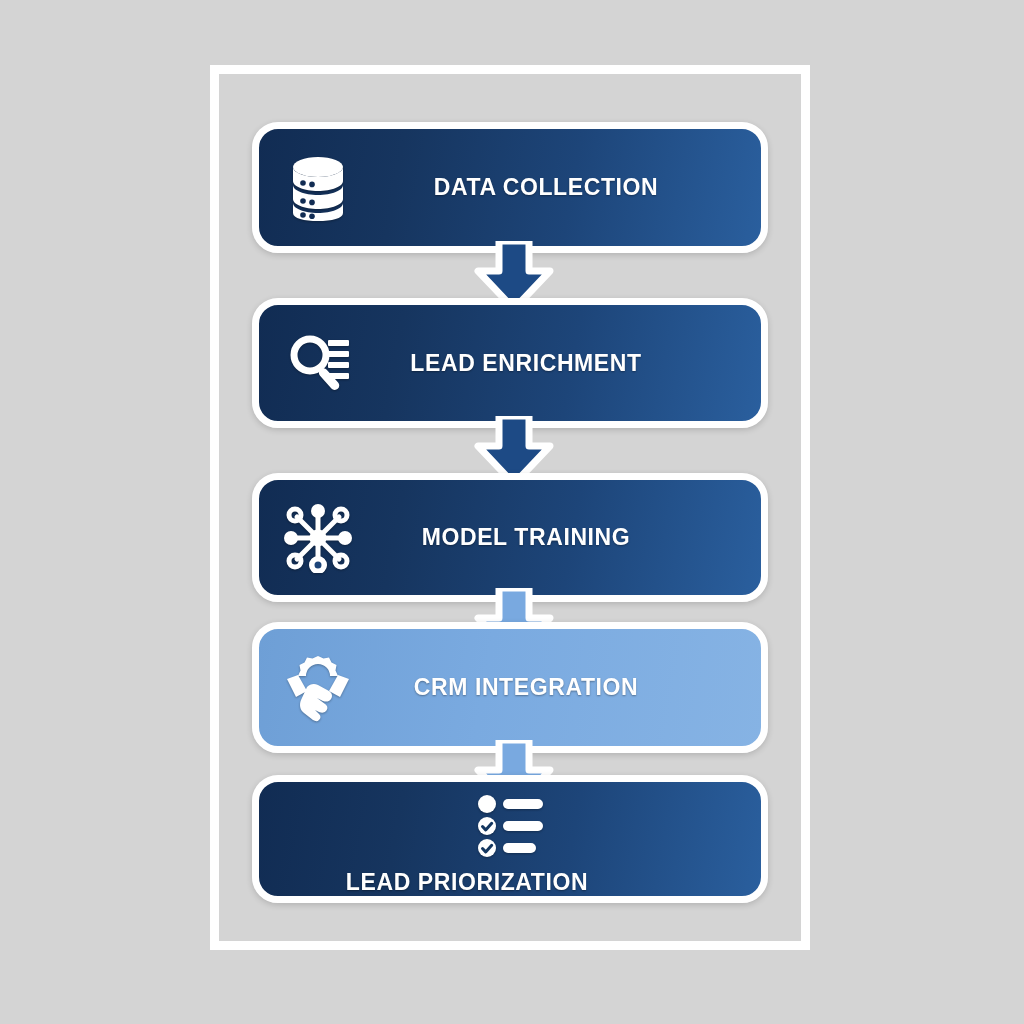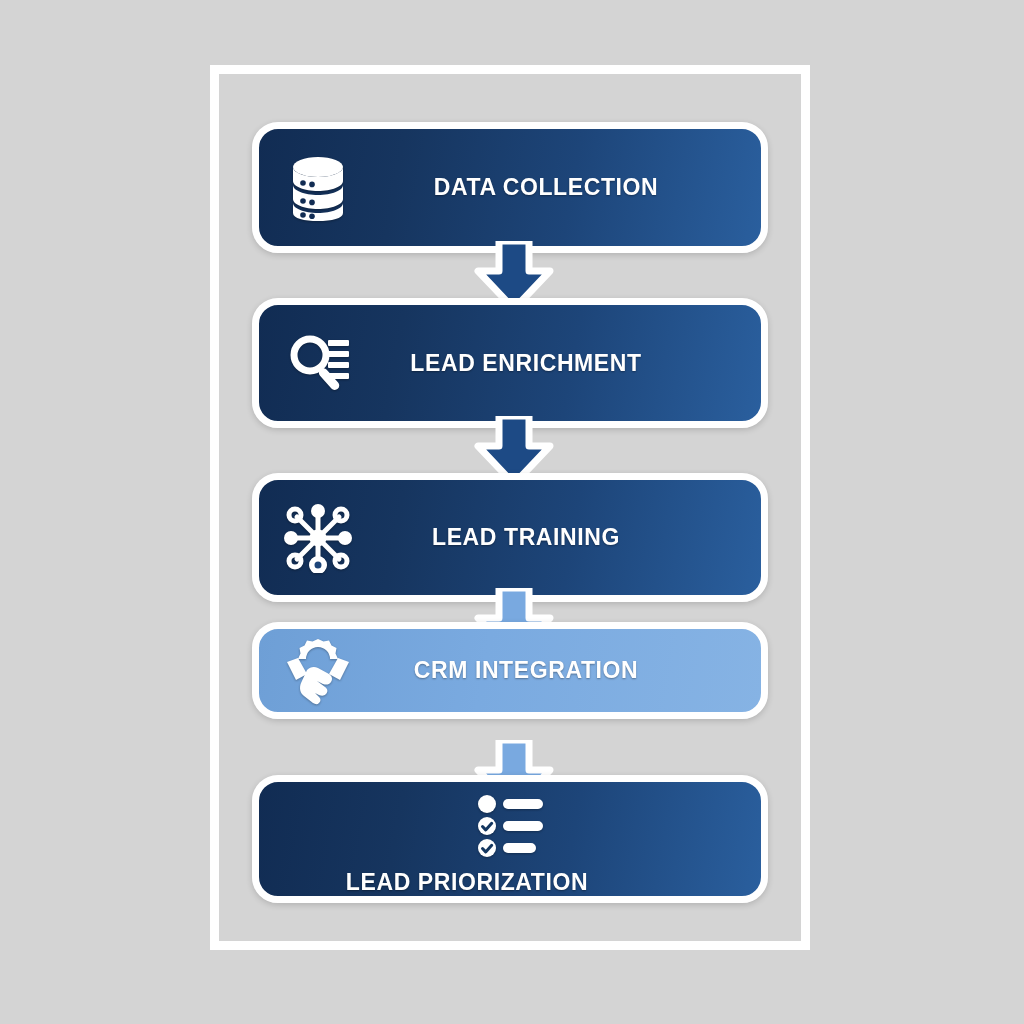--- a/index.html
+++ b/index.html
@@ -84,21 +84,21 @@
     text-align: center;
     padding-right: 86px;
     text-shadow: 0 1px 2px rgba(0,0,0,0.35);
     white-space: nowrap;
   }
 
   
   #step-0 { top: 122px;  height: 131px; gap: 40px; }
   #step-1 { top: 298px;  height: 130px; }
   #step-2 { top: 473px;  height: 129px; }
-  #step-3 { top: 622px;  height: 97px; }
+  #step-3 { top: 622px;  height: 131px; }
   #step-4 { top: 775px;  height: 128px; flex-direction: column; }
 
   
   .arrow {
     position: absolute;
     width: 96px;
     height: 72px;
     left: 466px;
   }
   .arrow svg { display: block; }
@@ -180,21 +180,21 @@
           <circle cx="62" cy="35" r="7" fill="#ffffff"></circle>
           <circle cx="35" cy="62" r="7" fill="#ffffff" stroke="#ffffff" stroke-width="4"></circle>
           <circle cx="35" cy="62" r="6" fill="#1d4579"></circle>
           <circle cx="35" cy="62" r="6" fill="none" stroke="#ffffff" stroke-width="5"></circle>
           <circle cx="12" cy="12" r="6" fill="none" stroke="#ffffff" stroke-width="5"></circle>
           <circle cx="58" cy="12" r="6" fill="none" stroke="#ffffff" stroke-width="5"></circle>
           <circle cx="12" cy="58" r="6" fill="none" stroke="#ffffff" stroke-width="5"></circle>
           <circle cx="58" cy="58" r="6" fill="none" stroke="#ffffff" stroke-width="5"></circle>
         </svg>
       </div>
-      <div class="step-label">LEAD TRAINING</div>
+      <div class="step-label">MODEL TRAINING</div>
     </div>
 
     <div class="arrow" id="arrow-2">
       <svg width="96" height="72" viewBox="0 0 96 72">
         <path d="M33 0 H63 V30 H84 L48 68 L12 30 H33 Z" fill="#79a9e0" stroke="#ffffff" stroke-width="7" stroke-linejoin="round"></path>
       </svg>
     </div>
 
     <div class="step step-light" id="step-3">
       <div class="step-icon">

